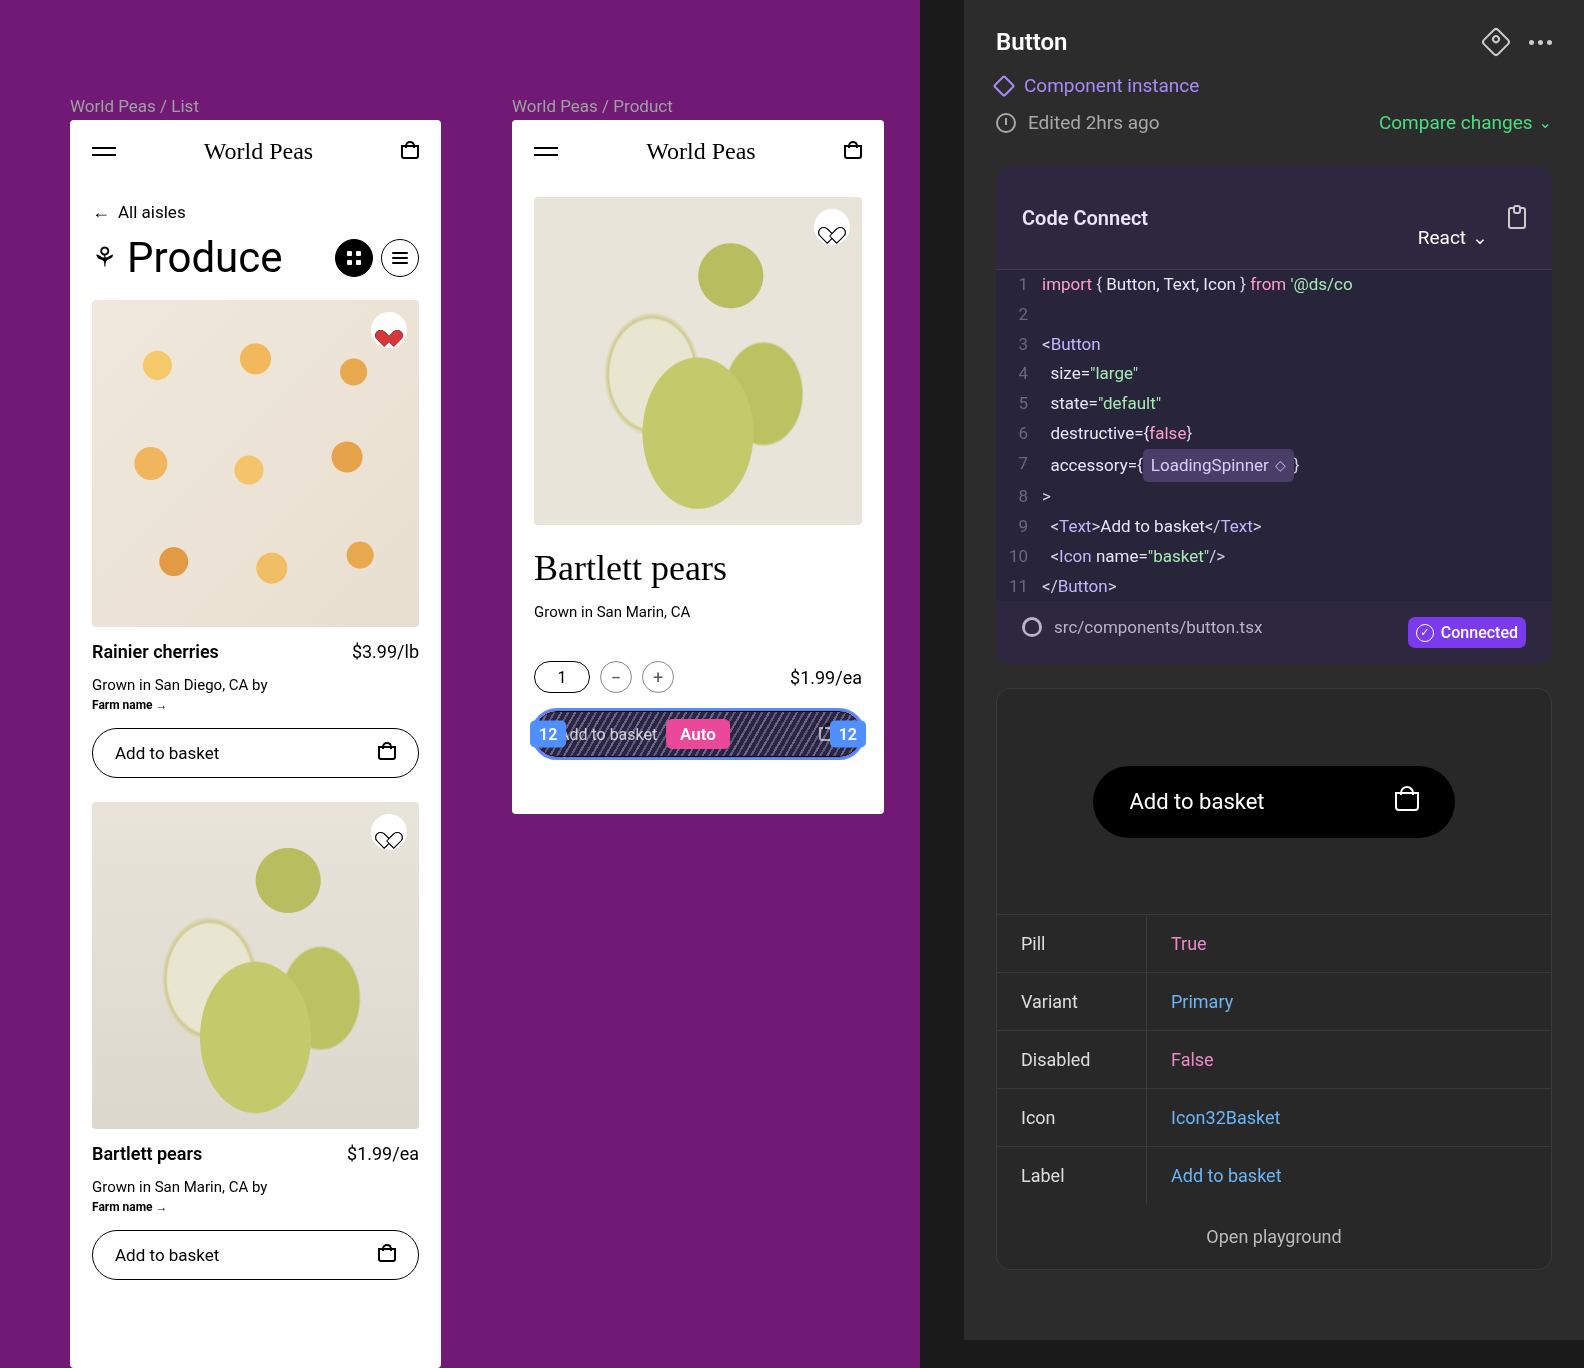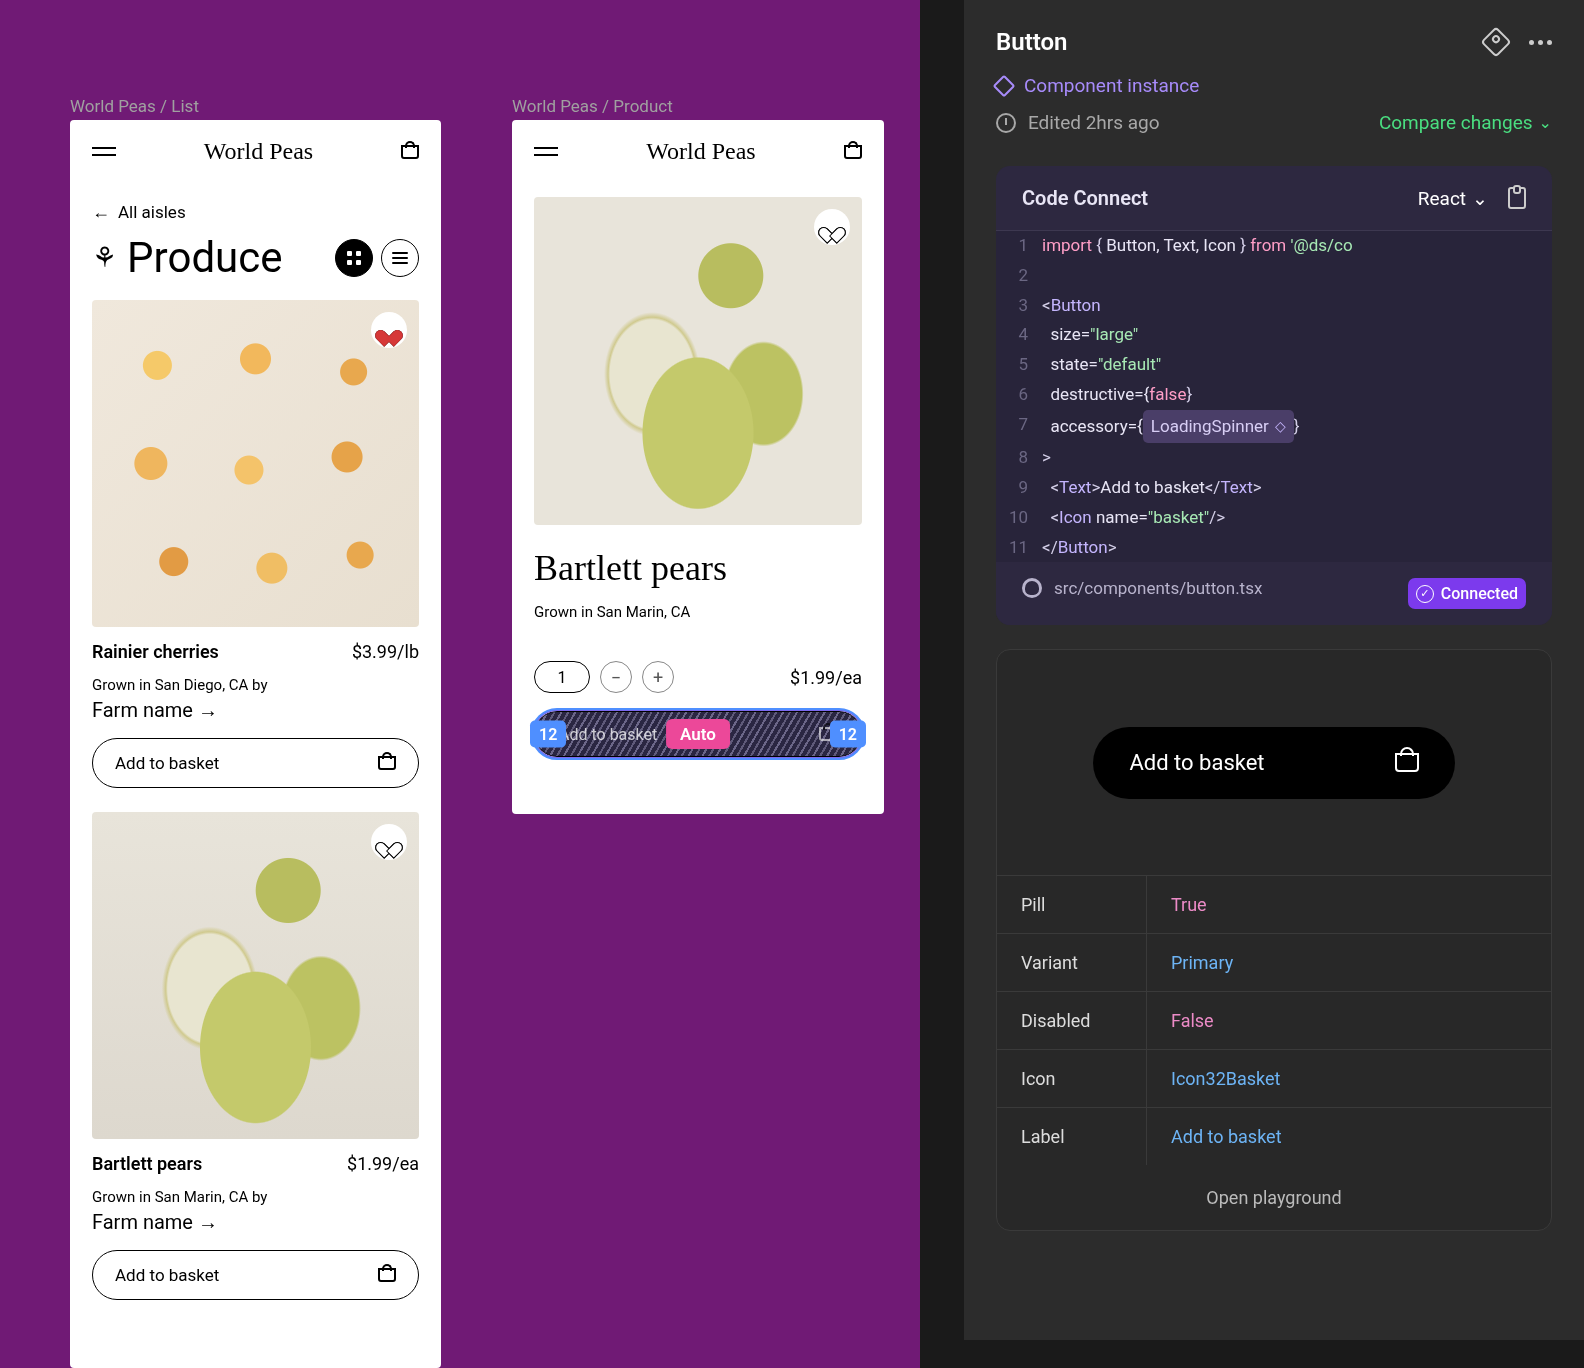--- a/index.html
+++ b/index.html
@@ -37,21 +37,21 @@
 .heart::after{left:5px;transform:rotate(45deg);transform-origin:0 100%;}
 .heart.filled::before,.heart.filled::after{background:#d63838;border-color:#d63838;}
 .cherries{background:linear-gradient(135deg,#f0e8dc 0%,#e8dfd0 100%);}
 .cherries::after{content:"";position:absolute;inset:0;background-image:radial-gradient(circle at 20% 20%, #f5c969 14px, transparent 15px),radial-gradient(circle at 50% 18%, #f2b85c 15px, transparent 16px),radial-gradient(circle at 80% 22%, #e8a84e 13px, transparent 14px),radial-gradient(circle at 18% 50%, #efb65e 16px, transparent 17px),radial-gradient(circle at 48% 52%, #f4c36a 14px, transparent 15px),radial-gradient(circle at 78% 48%, #e6a349 15px, transparent 16px),radial-gradient(circle at 25% 80%, #e29b44 14px, transparent 15px),radial-gradient(circle at 55% 82%, #f0be64 15px, transparent 16px),radial-gradient(circle at 82% 78%, #e8a84e 13px, transparent 14px);}
 .pears{background:linear-gradient(180deg,#e8e4da 0%,#ddd8ce 100%);}
 .pears::after{content:"";position:absolute;inset:0;background-image:radial-gradient(ellipse 55px 75px at 50% 72%, #c4c96b 55px, transparent 56px),radial-gradient(ellipse 48px 62px at 36% 54%, #e8e5d0 42px, #d0ca8f 44px, transparent 48px),radial-gradient(circle at 60% 24%, #b8bd5f 32px, transparent 33px),radial-gradient(ellipse 38px 50px at 70% 60%, #bcc262 38px, transparent 40px);}
 .card-row{display:flex;justify-content:space-between;align-items:baseline;padding-top:14px;}
 .pname{font-size:18px;font-weight:600;color:#000;}
 .price{font-size:18px;color:#000;}
 .sub{font-size:15px;color:#000;padding-top:14px;}
-.farm{font-size:20px;font-weight:400;color:#000;padding-top:4px;}
+.farm{font-size:12px;font-weight:700;color:#000;padding-top:4px;}
 .farm::after{content:" →";}
 .add-btn{margin-top:16px;width:100%;height:50px;border:1.5px solid #000;border-radius:26px;background:#fff;display:flex;align-items:center;justify-content:space-between;padding:0 22px;font-size:17px;color:#000;}
 .product-img{margin:14px 22px 0;aspect-ratio:1;border-radius:4px;background:#e8e4da;position:relative;overflow:hidden;}
 .ptitle{font-family:Georgia,serif;font-size:36px;font-weight:400;color:#000;padding:22px 22px 0;}
 .psub{font-size:15px;color:#000;padding:14px 22px 0;}
 .qty-row{display:flex;align-items:center;justify-content:space-between;padding:40px 22px 18px;}
 .qty-group{display:flex;align-items:center;gap:10px;}
 .qty-pill{width:56px;height:32px;border:1.5px solid #000;border-radius:16px;display:flex;align-items:center;justify-content:center;font-size:16px;color:#000;}
 .qty-btn{width:32px;height:32px;border:1.5px solid #888;border-radius:50%;display:flex;align-items:center;justify-content:center;font-size:18px;color:#555;background:#fff;}
 .overlay-wrap{position:relative;margin:0 22px;}
@@ -78,21 +78,21 @@
 .edit-left{display:flex;align-items:center;gap:12px;color:#a8a8a8;font-size:19px;}
 .history-icon{width:20px;height:20px;border:2px solid #a8a8a8;border-radius:50%;position:relative;}
 .history-icon::before{content:"";position:absolute;top:3px;left:7px;width:2px;height:7px;background:#a8a8a8;}
 .compare{color:#4ade80;font-size:19px;display:flex;align-items:center;gap:6px;}
 .compare::after{content:"⌄";font-size:16px;}
 
 .code-block{margin:16px 32px 0;background:#2d2840;border-radius:14px;overflow:hidden;}
 .code-h{display:flex;align-items:center;justify-content:space-between;padding:20px 26px;}
 .code-h-title{font-size:20px;font-weight:600;color:#e8e5f5;}
 .code-h-right{display:flex;align-items:center;gap:20px;}
-.react-sel{font-size:19px;color:#fff;display:flex;align-items:center;gap:6px;}
+.react-sel{font-size:19px;color:#fff;display:flex;align-items:center;gap:6px;margin-top:40px;}
 .react-sel::after{content:"⌄";}
 .clip-icon{width:18px;height:22px;border:2px solid #ccc;border-radius:3px;position:relative;}
 .clip-icon::before{content:"";position:absolute;top:-4px;left:3px;right:3px;height:5px;border:2px solid #ccc;border-radius:3px;background:#2d2840;}
 .code-body{background:#28243a;font-family:ui-monospace,Menlo,monospace;font-size:17px;line-height:1.75;border-top:1px solid #3d3850;}
 .code-line{display:flex;}
 .ln{width:46px;text-align:right;padding-right:14px;color:#6b6783;user-select:none;flex-shrink:0;}
 .lc{flex:1;white-space:pre;color:#d4cfe8;}
 .tk-kw{color:#ff9ec7;}.tk-pn{color:#d4cfe8;}.tk-str{color:#a7e8b4;}.tk-bool{color:#ff9ec7;}.tk-tag{color:#c4b5fd;}.tk-plain{color:#e8e5f5;}
 .spinner-chip{background:#4a3e68;border-radius:5px;padding:2px 8px;color:#d8cef5;display:inline-flex;align-items:center;gap:6px;}
 .spinner-chip::after{content:"◇";color:#c4b5fd;font-size:14px;}

